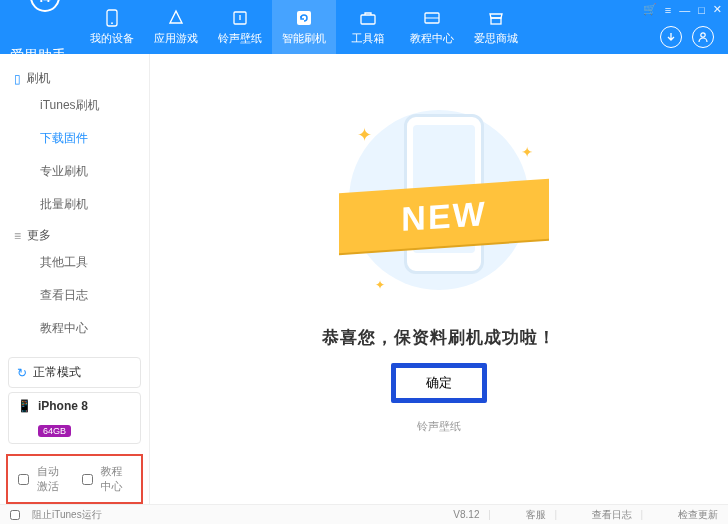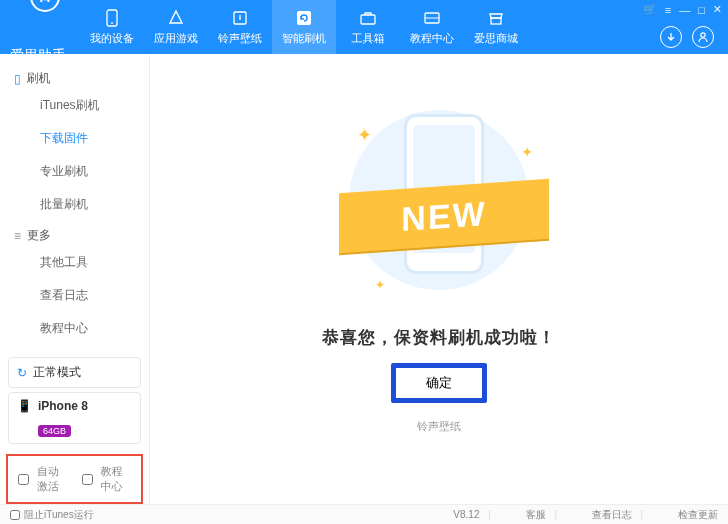--- a/index.html
+++ b/index.html
@@ -37,21 +37,21 @@
   .illus .bgcircle { width:180px; height:180px; background:#eaf5ff; border-radius:50%; position:absolute; left:30px; top:10px; }
   .illus .phone { position:absolute; left:85px; top:14px; width:80px; height:160px; background:#fff; border:3px solid #d9e9f7; border-radius:12px; }
   .illus .phone:after { content:""; position:absolute; top:8px; bottom:18px; left:6px; right:6px; background:#eaf5ff; border-radius:4px; }
   .illus .ribbon { position:absolute; left:20px; top:86px; width:210px; height:60px; background:#ffc23c; transform:skewY(-4deg); display:flex; align-items:center; justify-content:center; color:#fff; font-weight:900; font-size:34px; letter-spacing:2px; box-shadow:0 2px 0 #e0a41f; }
   .illus .spark { position:absolute; color:#ffc23c; font-size:18px; }
   .msg { font-size:17px; font-weight:bold; color:#333; margin-top:26px; letter-spacing:1px; }
   .ok-btn { margin-top:14px; padding:6px 30px; font-size:13px; border:5px solid #1d4ed8; background:#fff; cursor:pointer; border-radius:2px; }
   .loglink { margin-top:16px; font-size:11px; color:#999; cursor:pointer; }
 
   .footer { height:20px; border-top:1px solid #eee; background:#fafafa; display:flex; align-items:center; font-size:10px; color:#888; padding:0 10px; justify-content:space-between; }
-  .footer-left { display:flex; align-items:center; gap:4px; }
+  .footer-left { display:flex; align-items:center; gap:12px; }
   .footer-right span { margin-left:26px; }
   .footer .divider { margin:0 6px; color:#ddd; }
   .chk { width:10px; height:10px; }
 </style>
 </head>
 <body>
 
 <div class="header">
   <div class="logo-block">
     <div class="logo-circle">i4</div>

